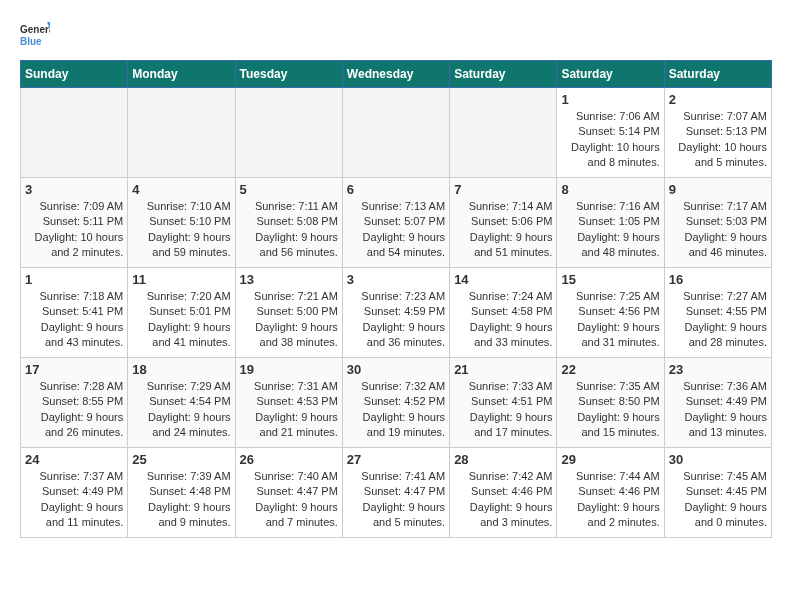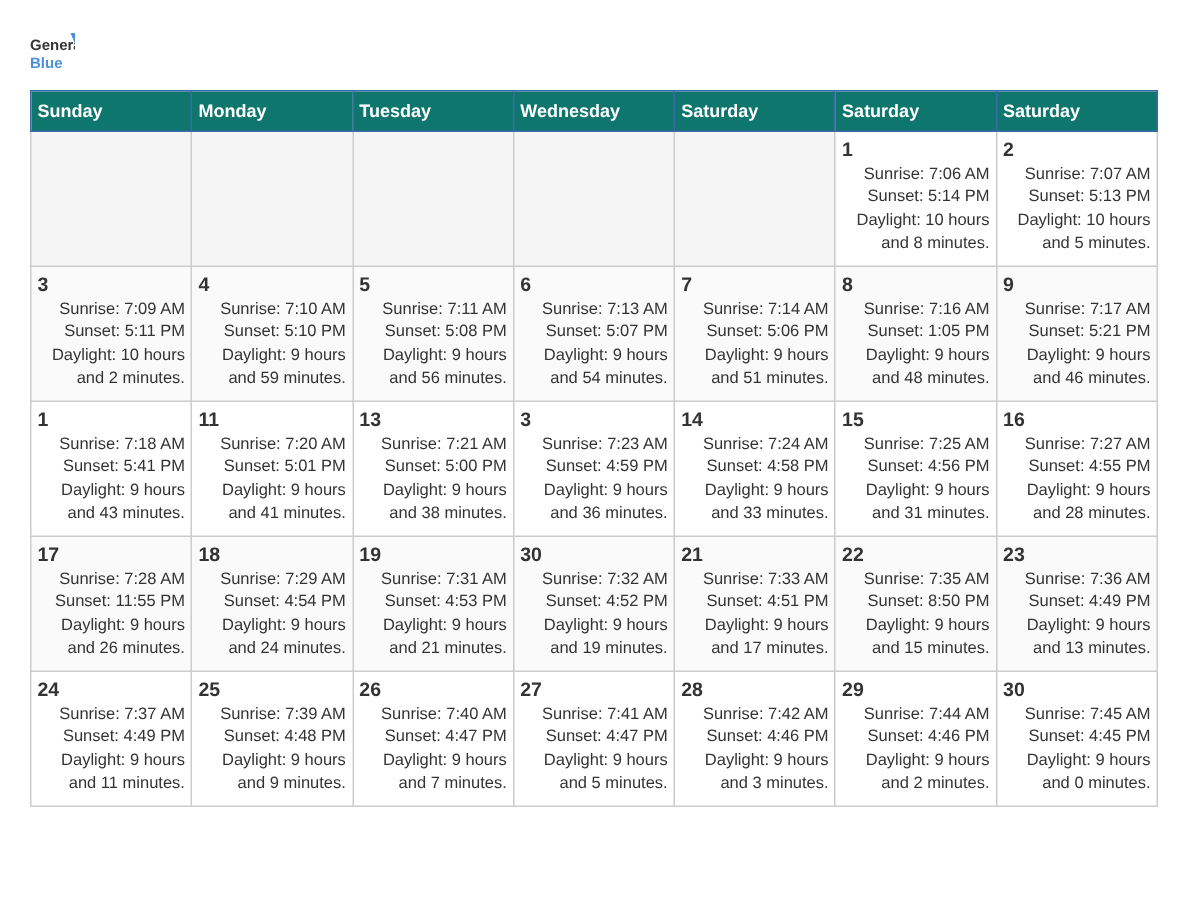--- a/index.html
+++ b/index.html
@@ -158,21 +158,21 @@
         </td>
         <td>
           <span class="day-number">8</span>
           <div class="day-info">Sunrise: 7:16 AM
 Sunset: 1:05 PM
 Daylight: 9 hours and 48 minutes.</div>
         </td>
         <td>
           <span class="day-number">9</span>
           <div class="day-info">Sunrise: 7:17 AM
-Sunset: 5:21 PM
+Sunset: 5:03 PM
 Daylight: 9 hours and 46 minutes.</div>
         </td>
       </tr>
       <tr>
         <td>
           <span class="day-number">1</span>
           <div class="day-info">Sunrise: 7:18 AM
 Sunset: 5:41 PM
 Daylight: 9 hours and 43 minutes.</div>
         </td>
@@ -210,21 +210,21 @@
           <span class="day-number">16</span>
           <div class="day-info">Sunrise: 7:27 AM
 Sunset: 4:55 PM
 Daylight: 9 hours and 28 minutes.</div>
         </td>
       </tr>
       <tr>
         <td>
           <span class="day-number">17</span>
           <div class="day-info">Sunrise: 7:28 AM
-Sunset: 11:55 PM
+Sunset: 8:55 PM
 Daylight: 9 hours and 26 minutes.</div>
         </td>
         <td>
           <span class="day-number">18</span>
           <div class="day-info">Sunrise: 7:29 AM
 Sunset: 4:54 PM
 Daylight: 9 hours and 24 minutes.</div>
         </td>
         <td>
           <span class="day-number">19</span>

